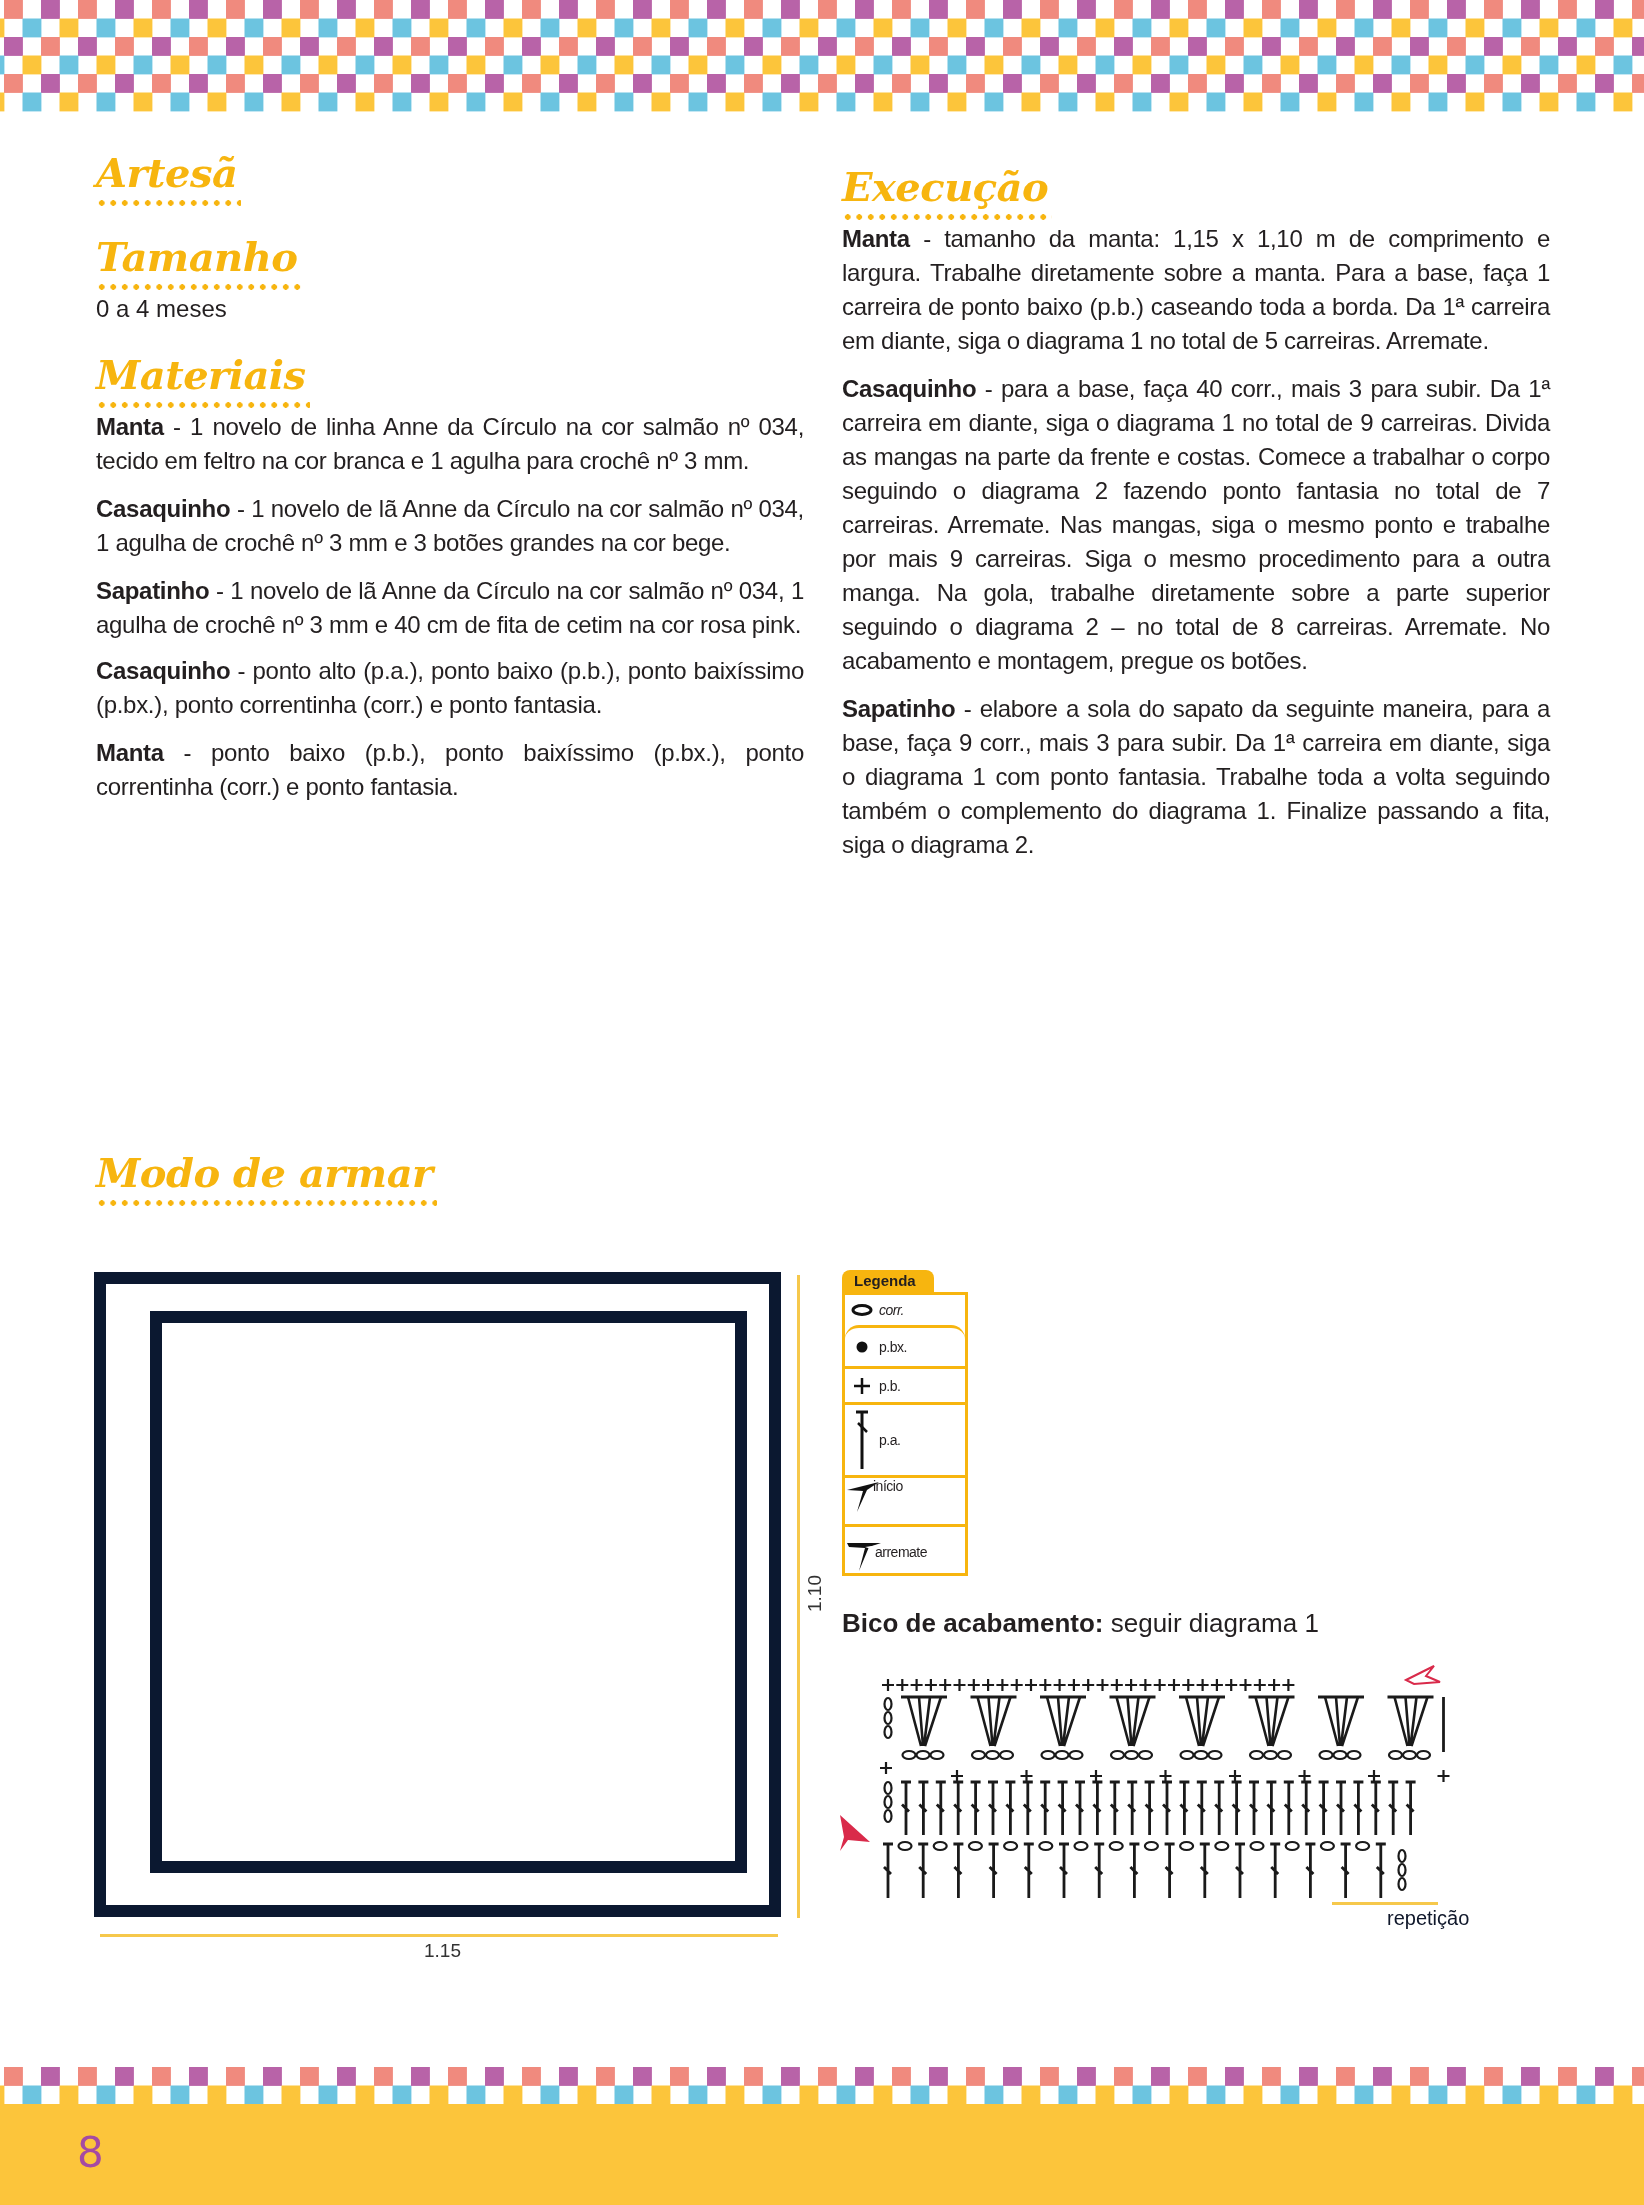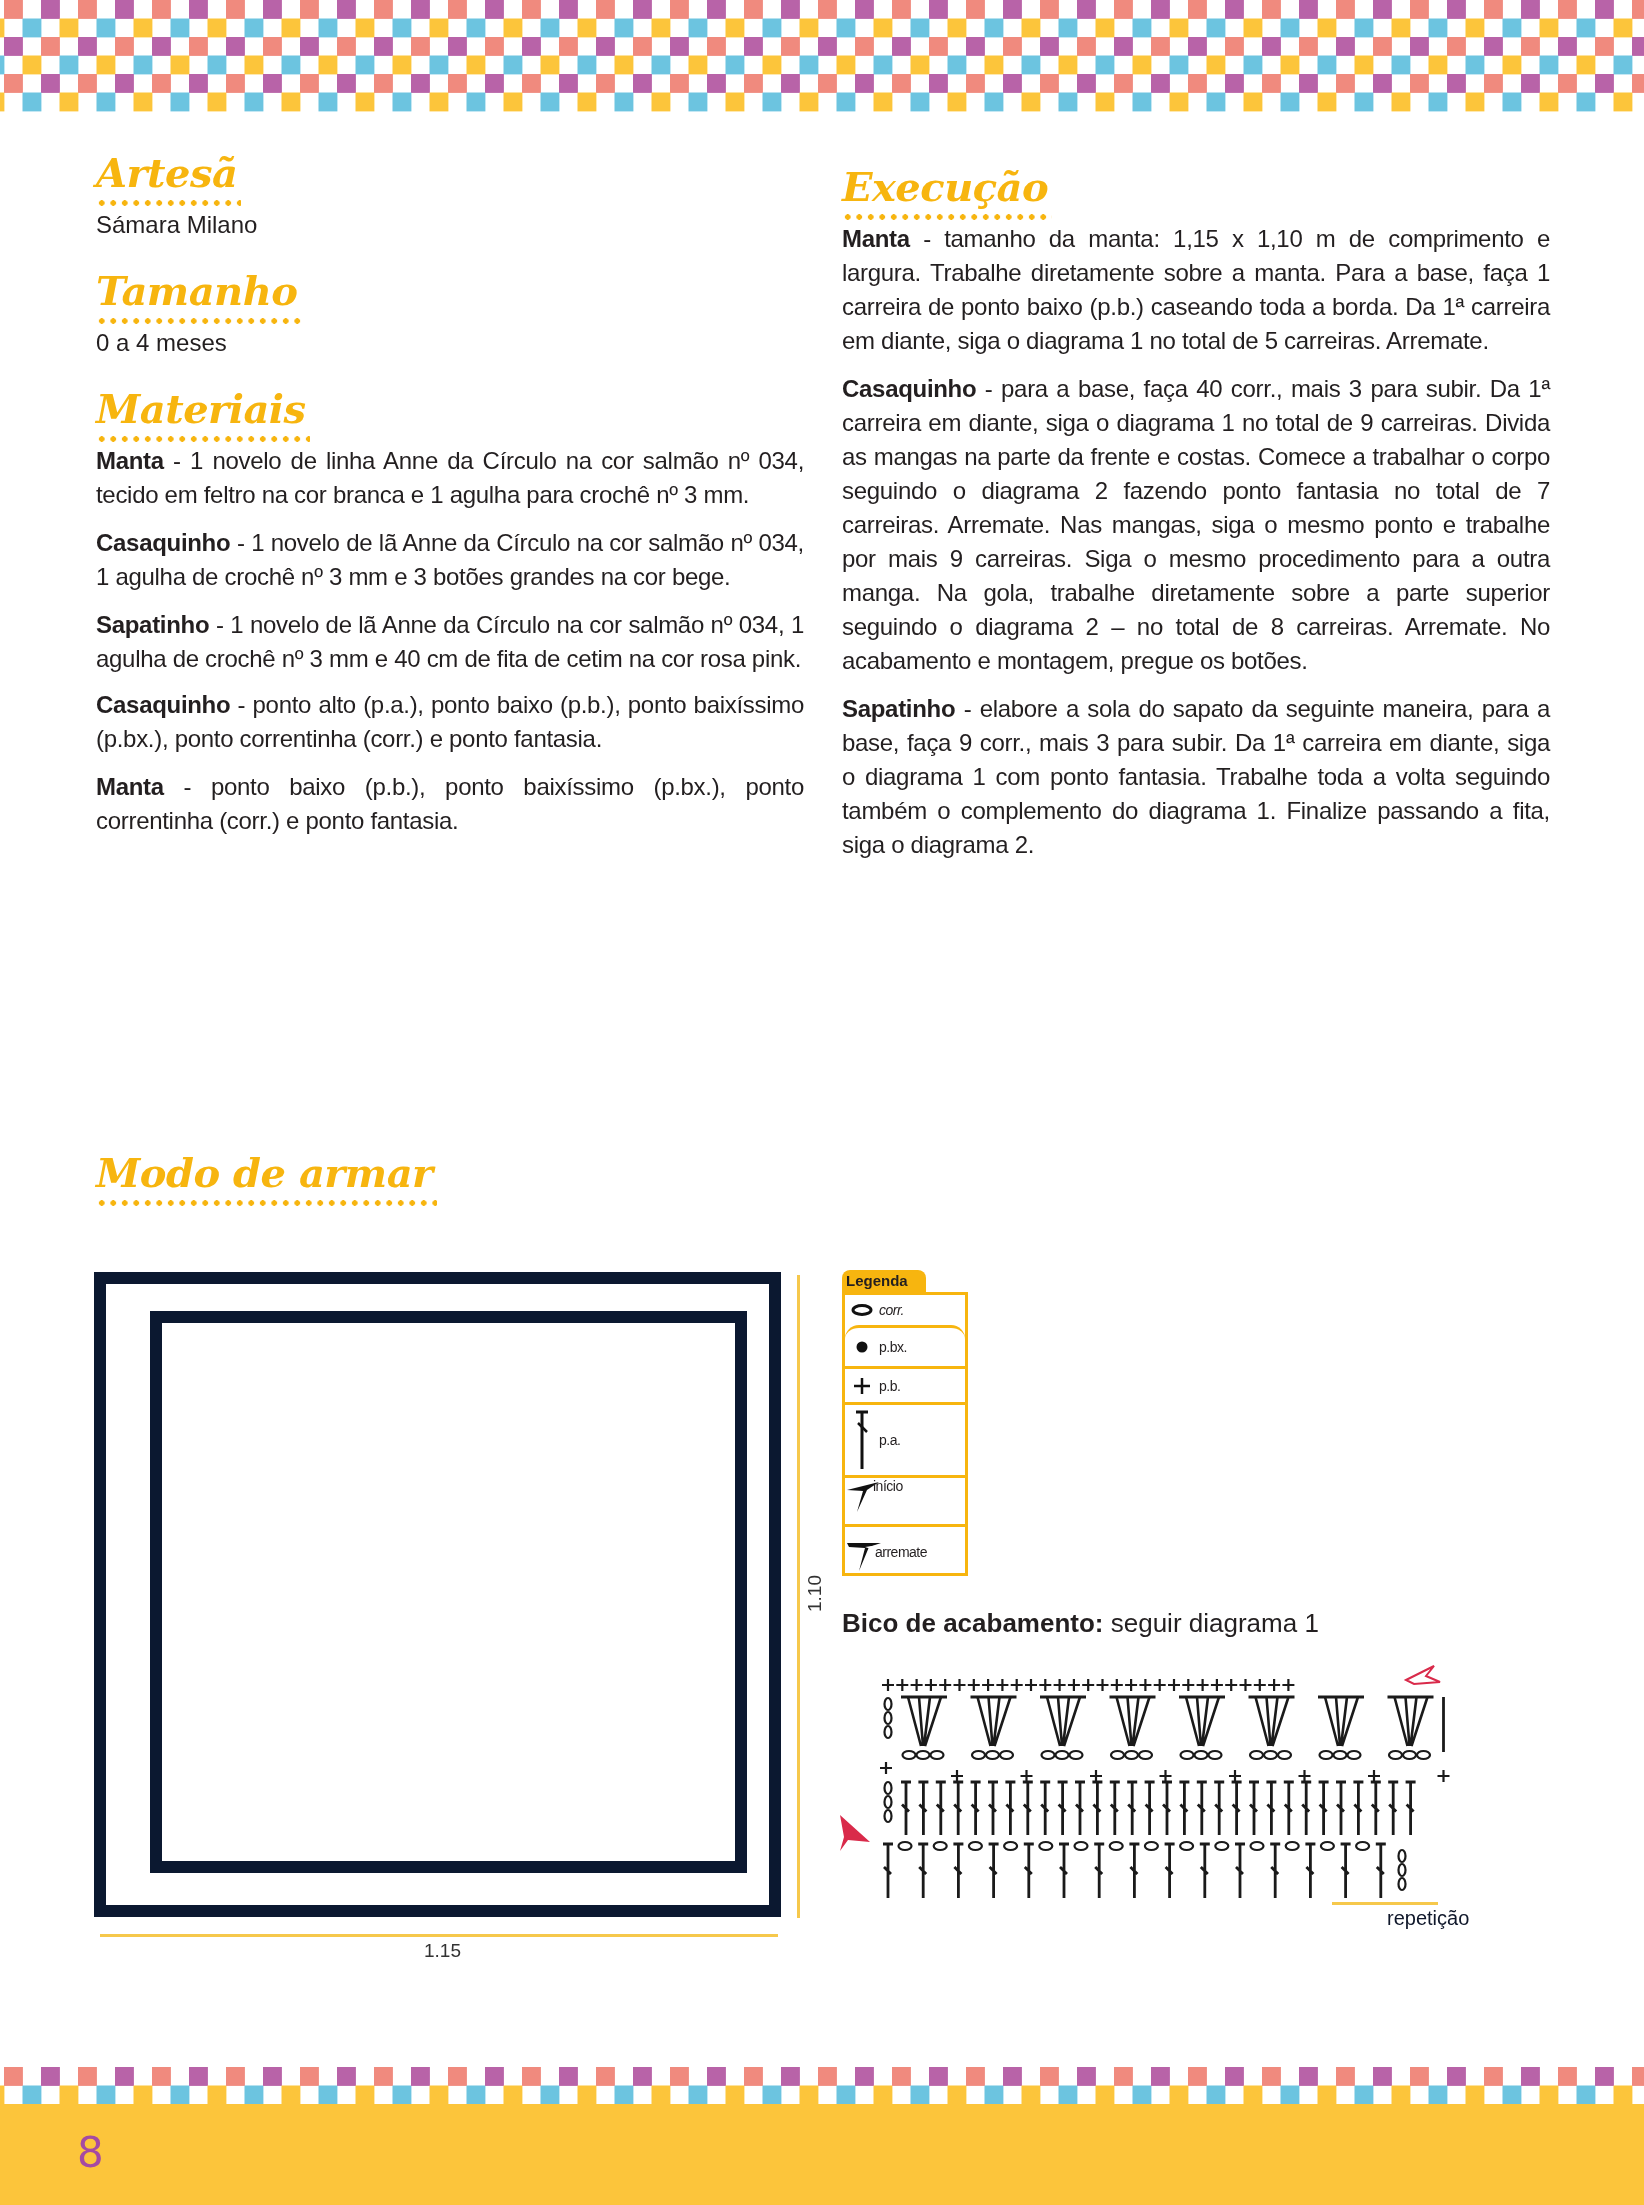--- a/index.html
+++ b/index.html
@@ -33,21 +33,21 @@
   .frame-inner {
     position: absolute; left: 150px; top: 1311px; width: 573px; height: 538px;
     border: 12px solid #0b1830;
   }
   .dim-h { position: absolute; left: 100px; top: 1934px; width: 678px; height: 3px; background: #f6c84b; }
   .dim-v { position: absolute; left: 797px; top: 1275px; width: 3px; height: 643px; background: #f6c84b; }
   .dim-label { position: absolute; font-size: 19px; color: #333; }
   .legend { position: absolute; left: 842px; top: 1270px; width: 126px; }
   .legend-tab {
     background: #f7b50f; color: #231f20; font-weight: bold; font-size: 15px;
-    width: 80px; height: 22px; line-height: 22px; padding-left: 4px;
+    width: 80px; height: 22px; line-height: 22px; padding-left: 12px;
     border-radius: 8px 8px 0 0;
   }
   .legend-box { border: 3px solid #f7b50f; border-top: none; }
   .legend-row {
     border-top: 3px solid #f7b50f; display: flex; align-items: center;
     position: relative; font-size: 14px; font-family: "Liberation Sans Narrow","Liberation Sans", sans-serif;
   }
   .legend-row:first-child { border-top: 3px solid #f7b50f; font-style: italic; }
   .legend-row .sym { width: 34px; display: flex; justify-content: center; align-items: center; }
   .legend-row .lbl { letter-spacing: -0.5px; }
@@ -338,21 +338,20 @@
       <rect x="1539.5" y="92.5" width="18.9" height="18.9" fill="#fcc53b"></rect>
       <rect x="1576.5" y="92.5" width="18.9" height="18.9" fill="#6cc4e0"></rect>
       <rect x="1613.5" y="92.5" width="18.9" height="18.9" fill="#fcc53b"></rect>
       <rect x="1650.5" y="92.5" width="18.9" height="18.9" fill="#6cc4e0"></rect>
     </svg>
 </div>
 
 <div class="col col-left">
   <div class="block">
     <h2 class="heading">Artesã</h2>
-    <p class="plain">Sámara Milano</p>
   </div>
   <div class="block" style="margin-top:24px;">
     <h2 class="heading">Tamanho</h2>
     <p class="plain">0 a 4 meses</p>
   </div>
   <div class="block" style="margin-top:24px;">
     <h2 class="heading">Materiais</h2>
     <p class="para"><b>Manta</b><span> - 1 novelo de linha Anne da Círculo na cor salmão nº 034, tecido em feltro na cor branca e 1 agulha para crochê nº 3 mm.</span></p>
     <p class="para"><b>Casaquinho</b><span> - 1 novelo de lã Anne da Círculo na cor salmão nº 034, 1 agulha de crochê nº 3 mm e 3 botões grandes na cor bege.</span></p>
     <p class="para"><b>Sapatinho</b><span> - 1 novelo de lã Anne da Círculo na cor salmão nº 034, 1 agulha de crochê nº 3 mm e 40 cm de fita de cetim na cor rosa pink.</span></p>

